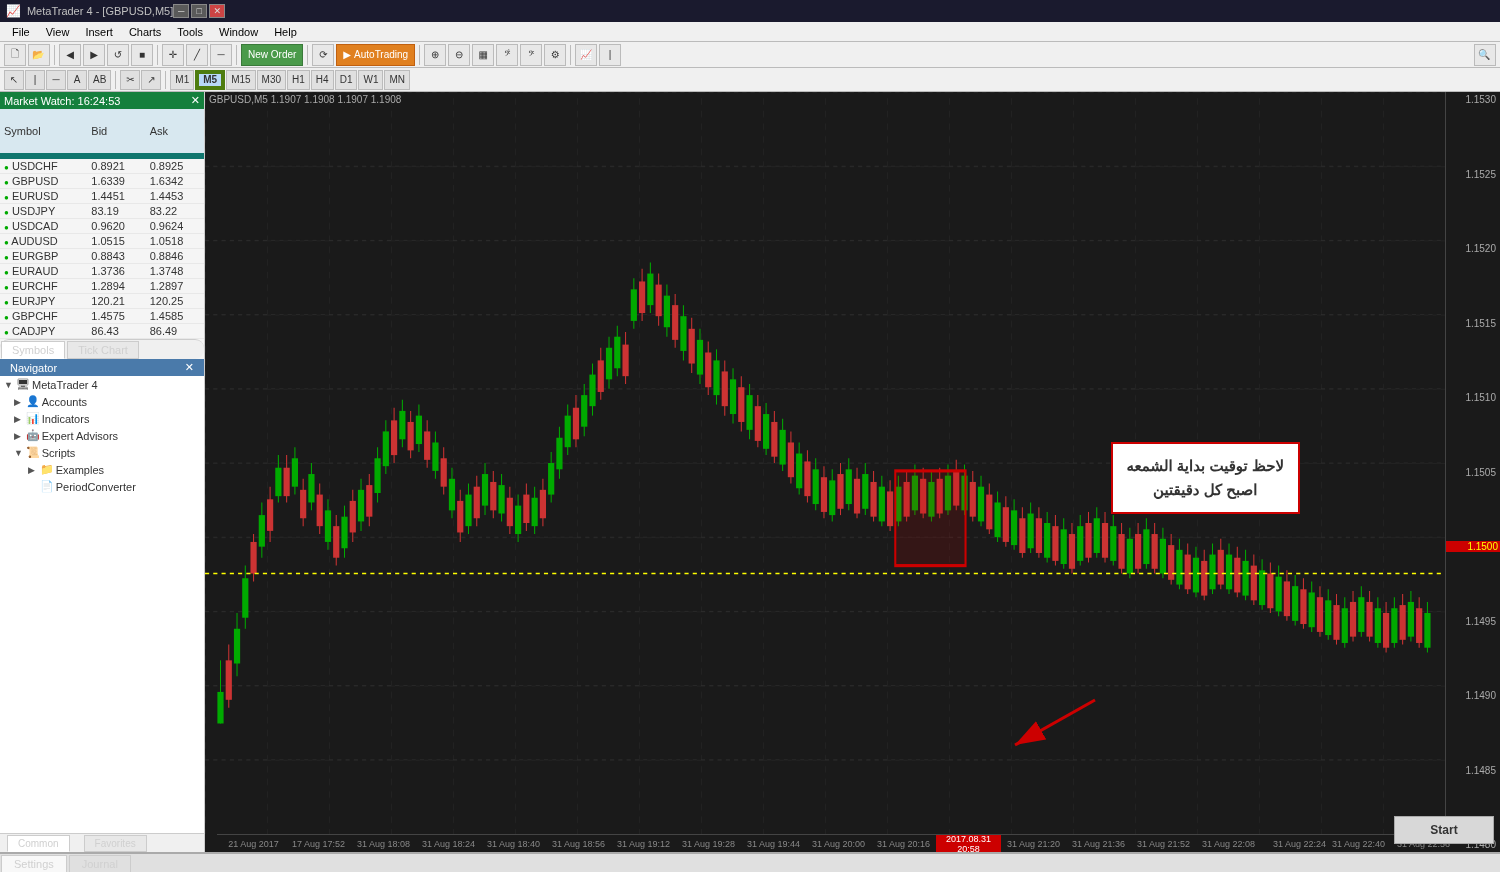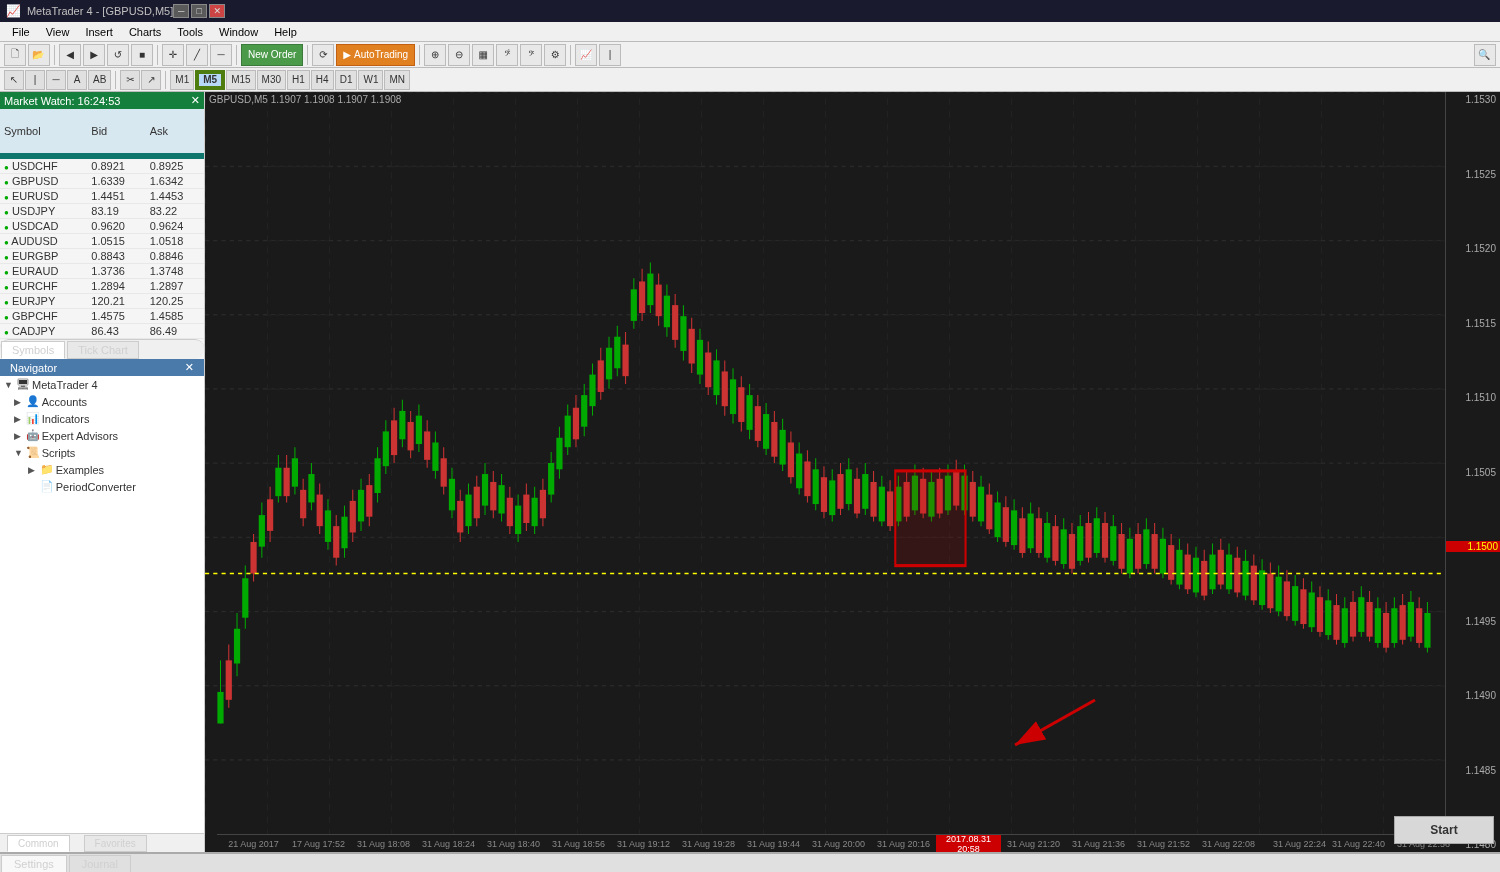--- a/index.html
+++ b/index.html
@@ -787,20 +787,24 @@
         <div class="price-label">1.1515</div>
         <div class="price-label">1.1510</div>
         <div class="price-label">1.1505</div>
         <div class="price-label" style="color:#ffff00;background:#cc0000;padding:0 2px;">1.1500</div>
         <div class="price-label">1.1495</div>
         <div class="price-label">1.1490</div>
         <div class="price-label">1.1485</div>
         <div class="price-label">1.1480</div>
       </div>
 
+      <div id="chart-tooltip">
+        <div style="font-size:15px;font-weight:bold;">لاحظ توقيت بداية الشمعه</div>
+        <div style="font-size:15px;font-weight:bold;">اصبح كل دقيقتين</div>
+      </div>
 
       <div style="position:absolute;bottom:95px;right:385px;z-index:10;">
         <svg width="120" height="60">
           <defs>
             <marker id="arrowhead" markerWidth="10" markerHeight="7" refX="10" refY="3.5" orient="auto">
               <polygon points="0 0, 10 3.5, 0 7" fill="#cc0000"></polygon>
             </marker>
           </defs>
           <line x1="100" y1="5" x2="20" y2="50" stroke="#cc0000" stroke-width="3" marker-end="url(#arrowhead)"></line>
         </svg>

